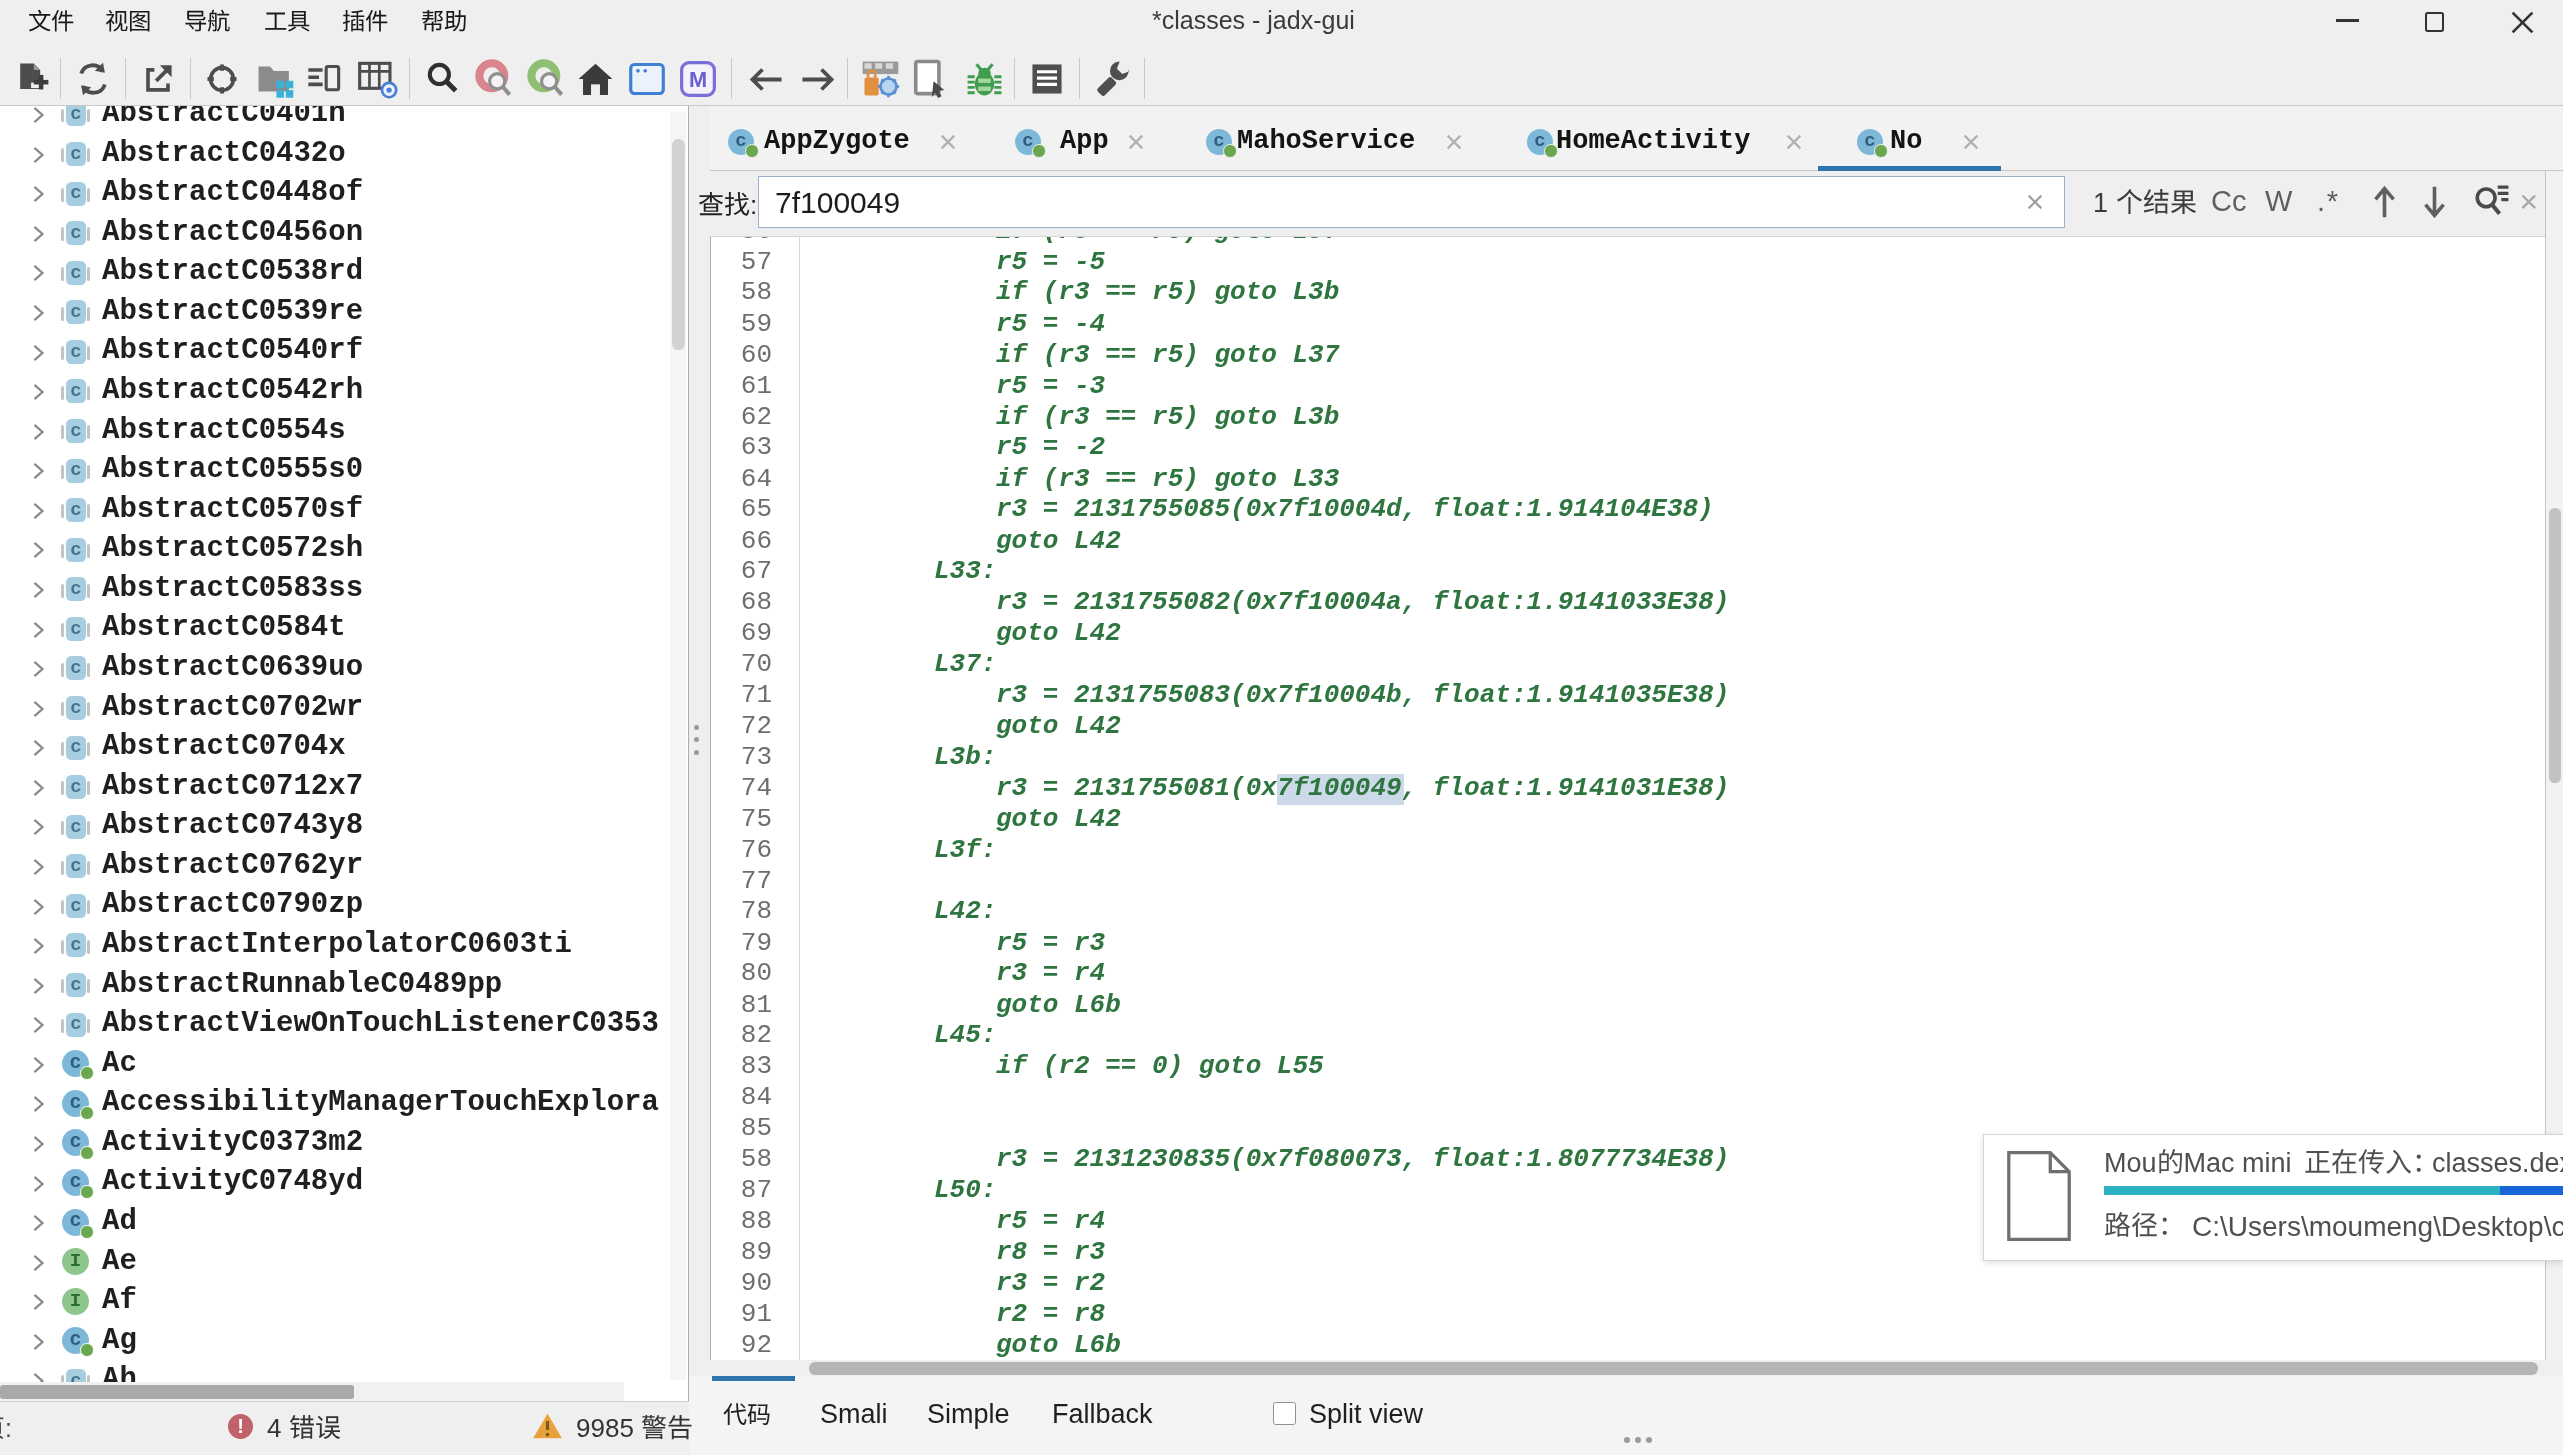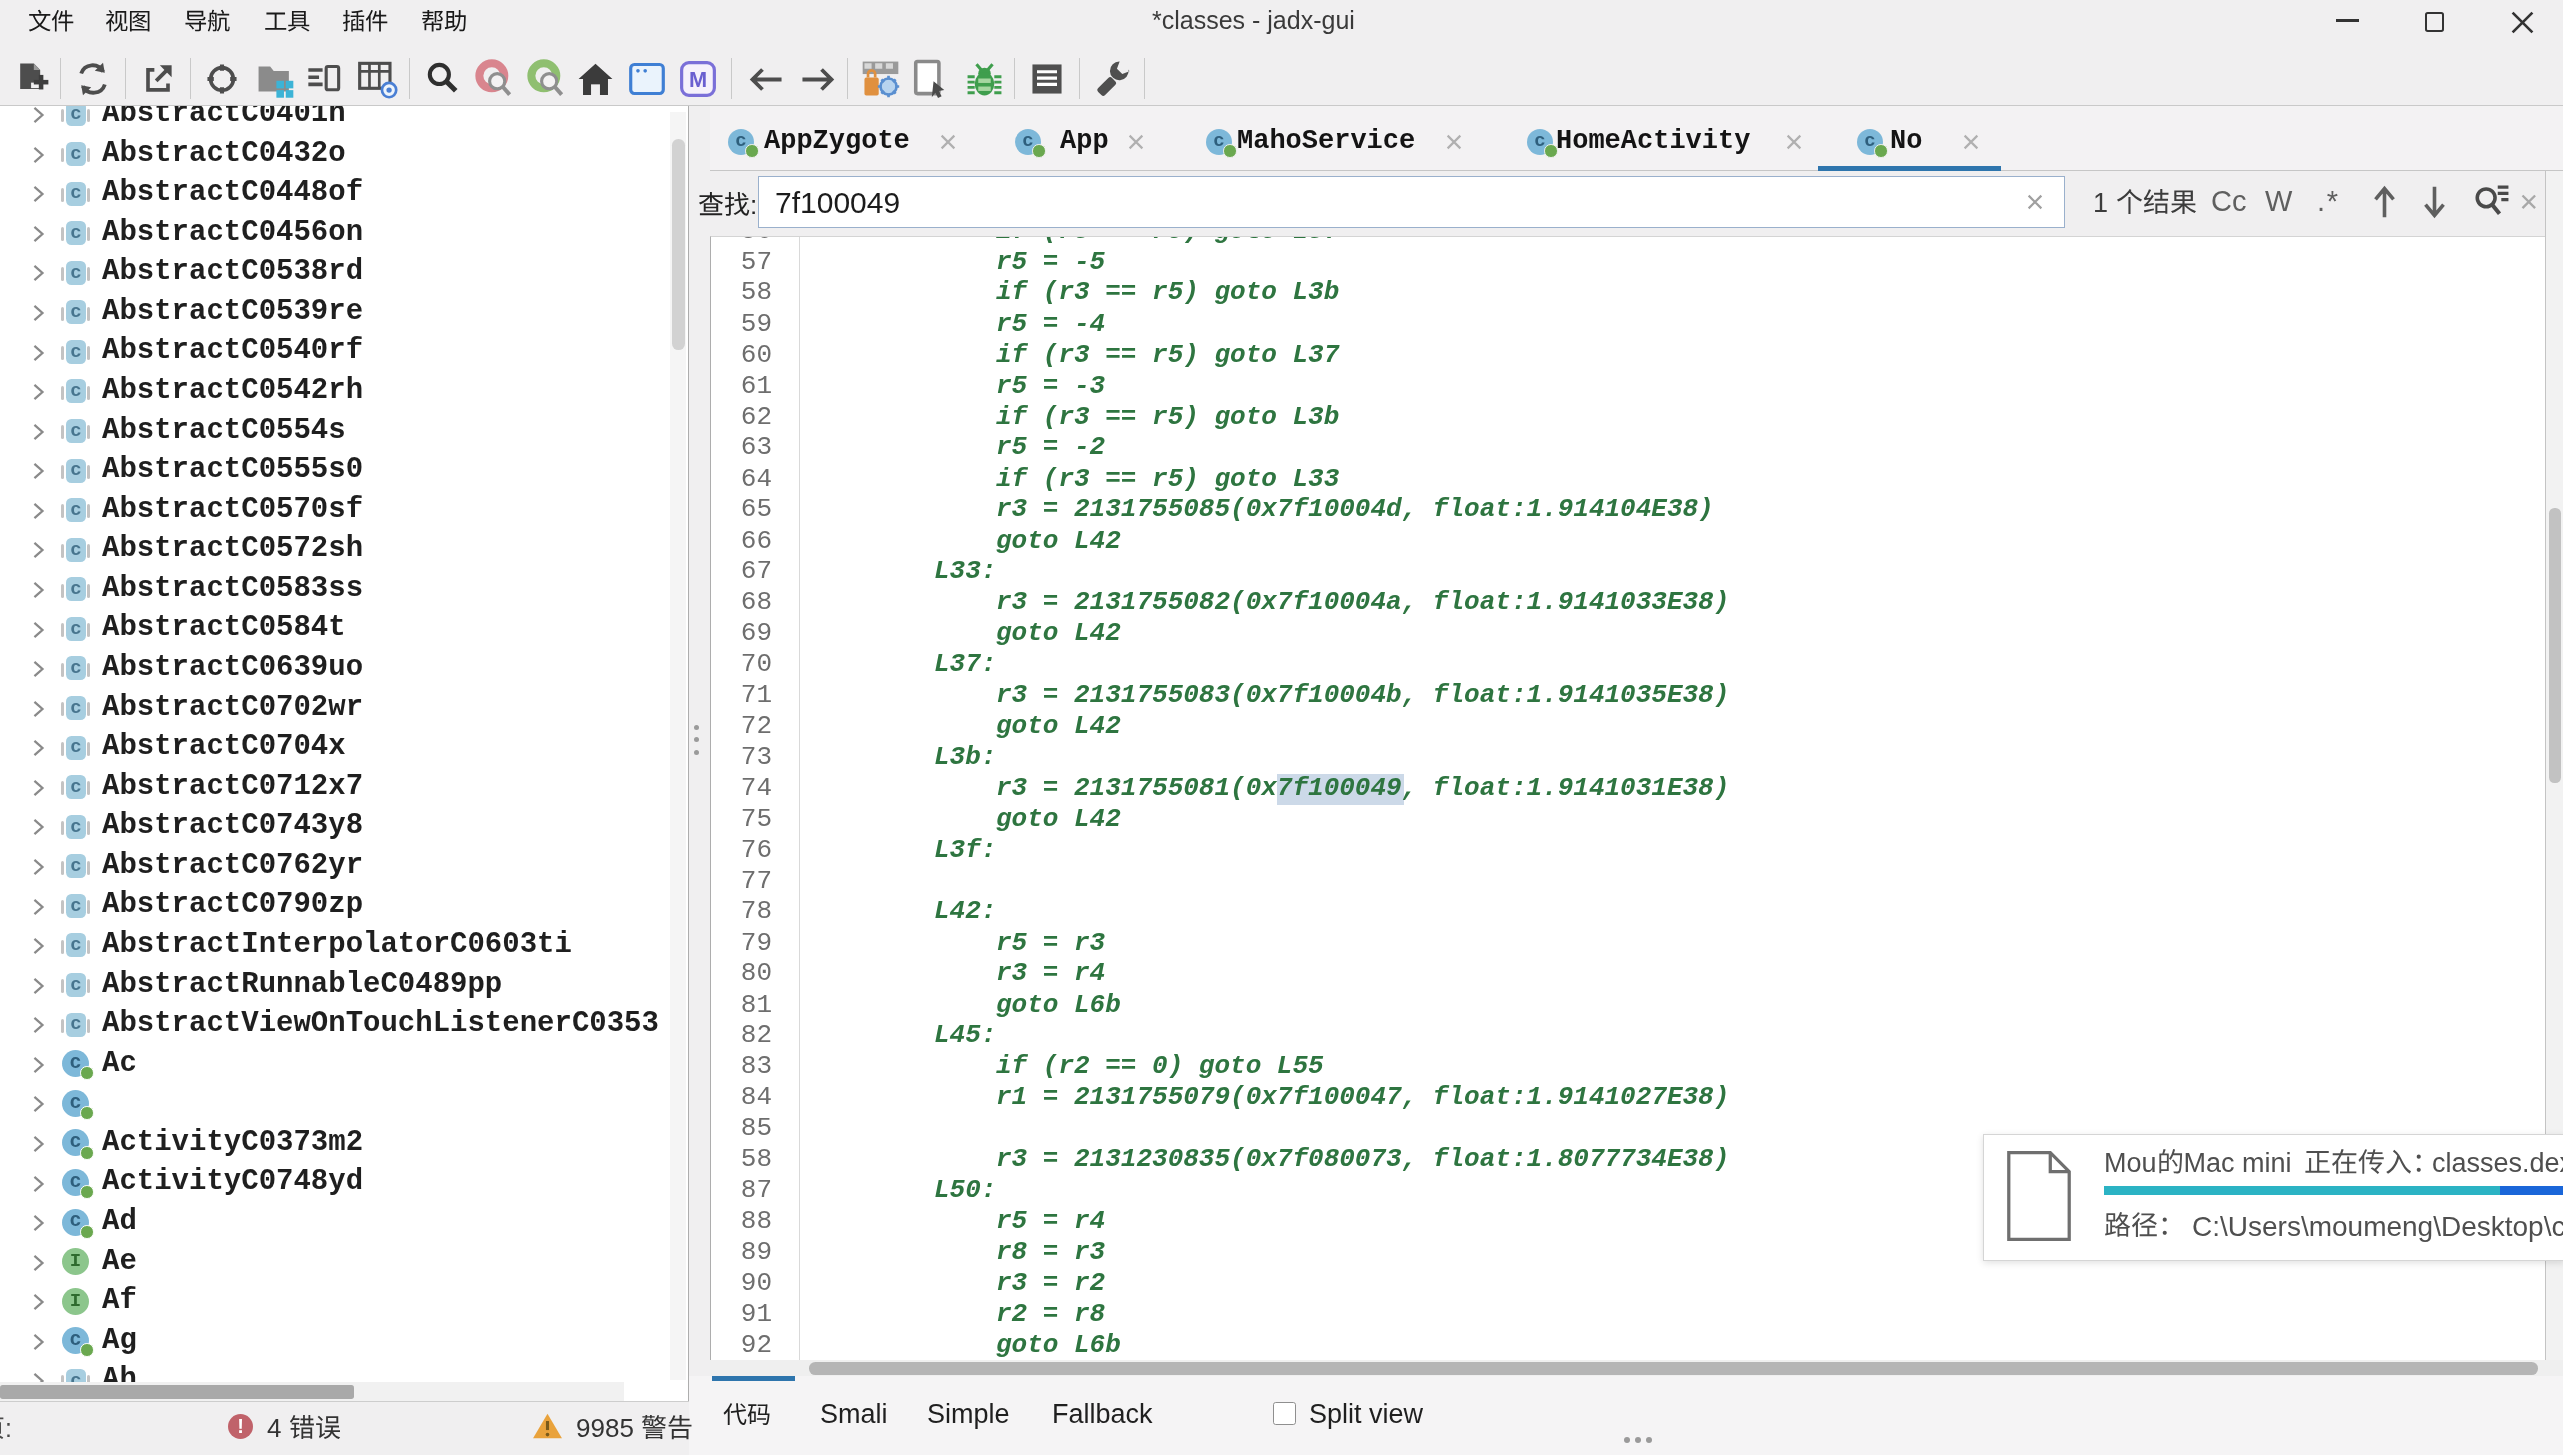--- a/index.html
+++ b/index.html
@@ -362,20 +362,21 @@
 <div class="abs" style="left:62px;top:944px;width:27px;height:27px;background:#7db8d9;border-radius:50%"></div>
 <div class="abs mono" style="left:62px;top:945px;width:27px;text-align:center;font-size:20px;font-weight:bold;color:#2e5f7d">c</div>
 <div class="abs" style="left:80px;top:960px;width:11.7px;height:11.7px;background:#6aa84f;border-radius:50%;border:0.9px solid #fff"></div>
 <div class="treerow" style="left:102px;top:941px">Ac</div>
 <svg class="abs" style="left:30px;top:988px" width="16" height="20" viewBox="0 0 18 22">
       <path d="M5 3 L14 11 L5 19" stroke="#8a8a8a" stroke-width="2.6" fill="none"></path>
     </svg>
 <div class="abs" style="left:62px;top:984px;width:27px;height:27px;background:#7db8d9;border-radius:50%"></div>
 <div class="abs mono" style="left:62px;top:985px;width:27px;text-align:center;font-size:20px;font-weight:bold;color:#2e5f7d">c</div>
 <div class="abs" style="left:80px;top:1000px;width:11.7px;height:11.7px;background:#6aa84f;border-radius:50%;border:0.9px solid #fff"></div>
+<div class="treerow" style="left:102px;top:980px">AccessibilityManagerTouchExplora</div>
 <svg class="abs" style="left:30px;top:1028px" width="16" height="20" viewBox="0 0 18 22">
       <path d="M5 3 L14 11 L5 19" stroke="#8a8a8a" stroke-width="2.6" fill="none"></path>
     </svg>
 <div class="abs" style="left:62px;top:1023px;width:27px;height:27px;background:#7db8d9;border-radius:50%"></div>
 <div class="abs mono" style="left:62px;top:1024px;width:27px;text-align:center;font-size:20px;font-weight:bold;color:#2e5f7d">c</div>
 <div class="abs" style="left:80px;top:1040px;width:11.7px;height:11.7px;background:#6aa84f;border-radius:50%;border:0.9px solid #fff"></div>
 <div class="treerow" style="left:102px;top:1020px">ActivityC0373m2</div>
 <svg class="abs" style="left:30px;top:1068px" width="16" height="20" viewBox="0 0 18 22">
       <path d="M5 3 L14 11 L5 19" stroke="#8a8a8a" stroke-width="2.6" fill="none"></path>
     </svg>
@@ -548,21 +549,20 @@
 <div class="codeline" style="left:285px;top:691px">r5 = r3</div>
 <div class="lno" style="left:0px;top:721px">80</div>
 <div class="codeline" style="left:285px;top:721px">r3 = r4</div>
 <div class="lno" style="left:0px;top:753px">81</div>
 <div class="codeline" style="left:285px;top:753px">goto L6b</div>
 <div class="lno" style="left:0px;top:783px">82</div>
 <div class="codeline" style="left:223px;top:783px">L45:</div>
 <div class="lno" style="left:0px;top:814px">83</div>
 <div class="codeline" style="left:285px;top:814px">if (r2 == 0) goto L55</div>
 <div class="lno" style="left:0px;top:845px">84</div>
-<div class="codeline" style="left:285px;top:845px">r1 = 2131755079(0x7f100047, float:1.9141027E38)</div>
 <div class="lno" style="left:0px;top:876px">85</div>
 <div class="lno" style="left:0px;top:907px">58</div>
 <div class="codeline" style="left:285px;top:907px">r3 = 2131230835(0x7f080073, float:1.8077734E38)</div>
 <div class="lno" style="left:0px;top:938px">87</div>
 <div class="codeline" style="left:223px;top:938px">L50:</div>
 <div class="lno" style="left:0px;top:969px">88</div>
 <div class="codeline" style="left:285px;top:969px">r5 = r4</div>
 <div class="lno" style="left:0px;top:1000px">89</div>
 <div class="codeline" style="left:285px;top:1000px">r8 = r3</div>
 <div class="lno" style="left:0px;top:1031px">90</div>

